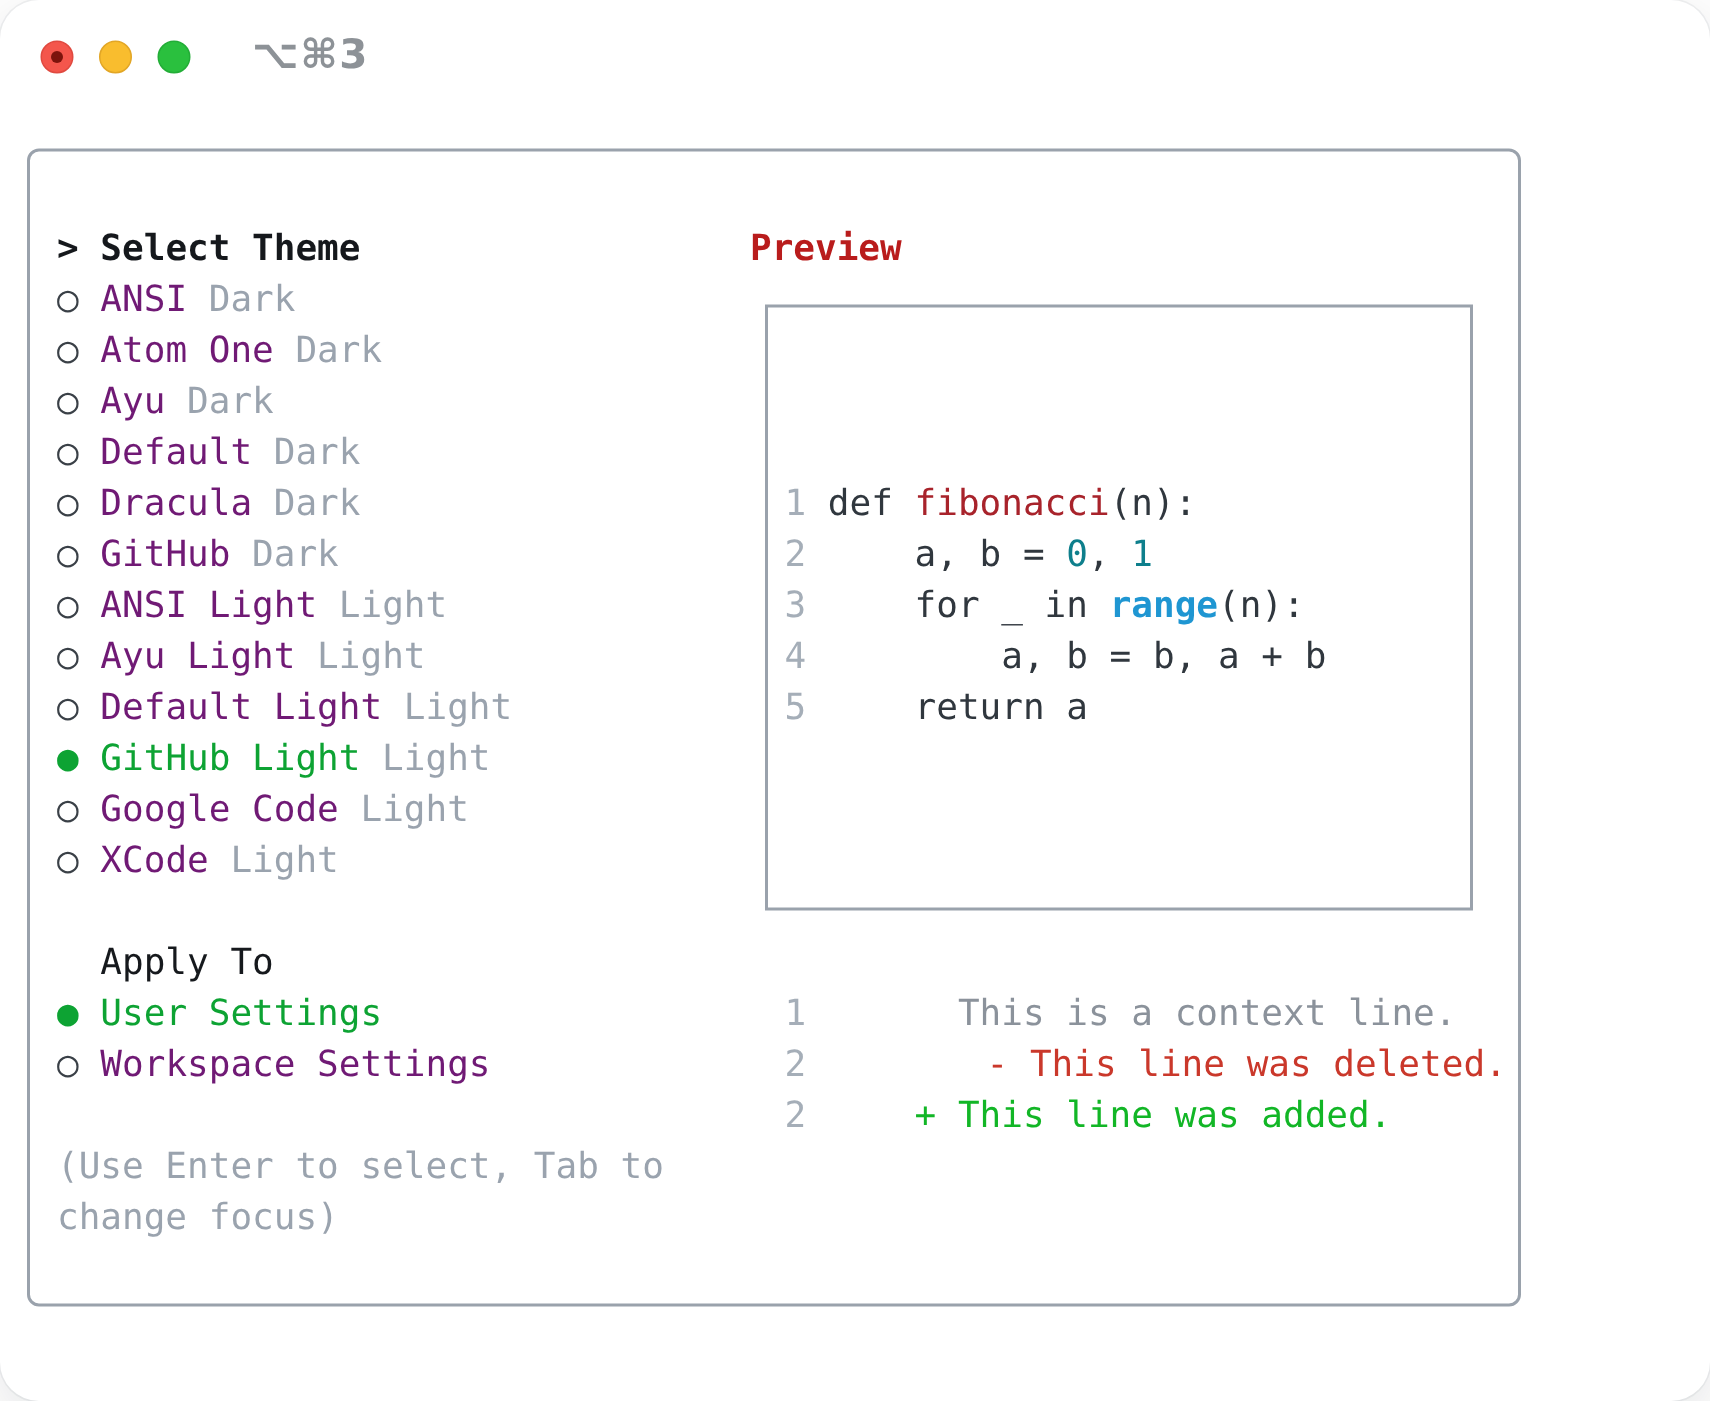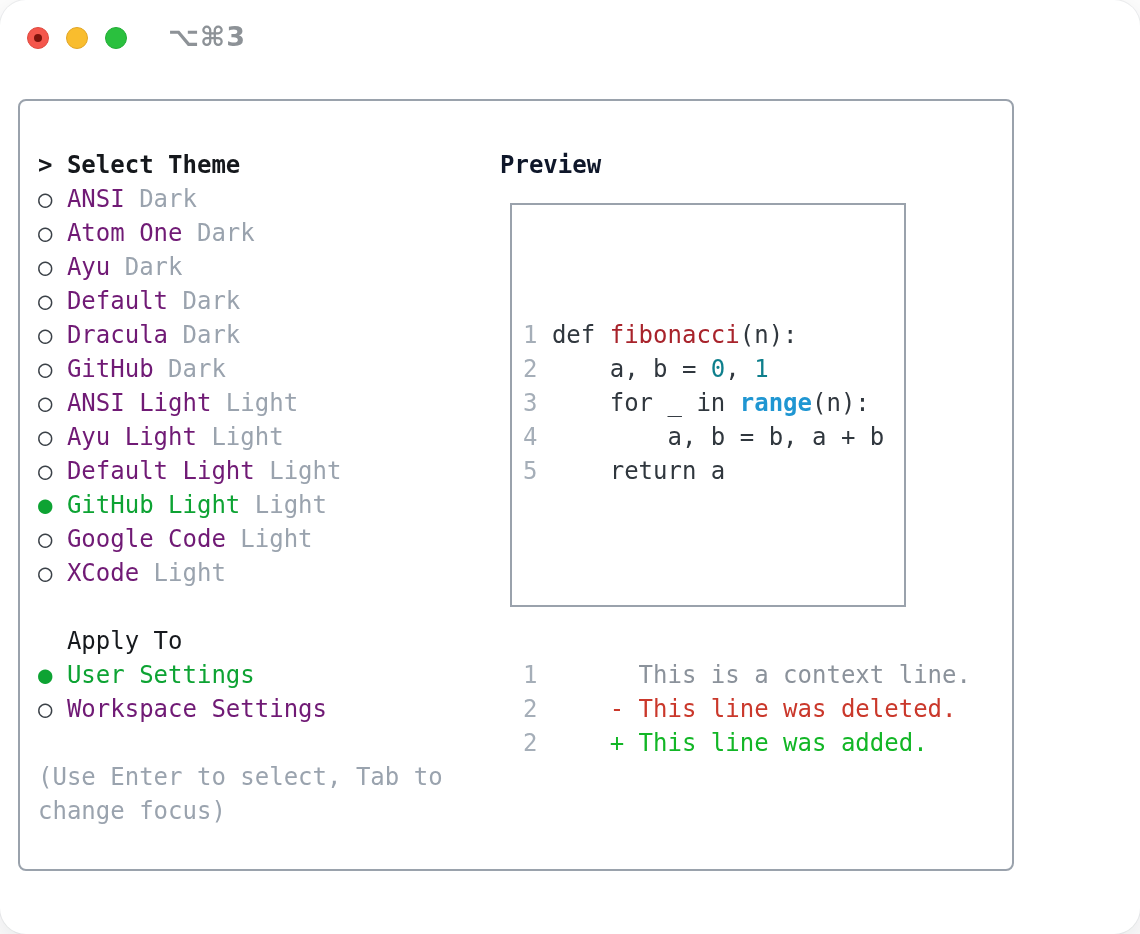--- a/index.html
+++ b/index.html
@@ -22,31 +22,31 @@
   #left-list{position:absolute;left:18px;top:47px;}
   .row{height:34px;}
   .hdr,.cursor{font-weight:bold;color:#15181c;}
   .marker{color:#3a4047;}
   .name{color:#701a75;}
   .tag{color:var(--muted-gray);}
   .sel{color:var(--selection-green);}
   .applyhdr{color:#16191d;margin-top:18px;}
   .hint{color:var(--muted-gray);}
 
-  #preview-header{position:absolute;left:480px;top:47px;font-weight:bold;color:#0f172a;}
-  .pbox{position:absolute;left:490px;top:102px;width:396px;height:404px;box-sizing:border-box;
+  #preview-header{position:absolute;left:480px;top:47px;font-weight:bold;color:#b91c1c;}
+  .pbox{position:absolute;left:490px;top:102px;width:472px;height:404px;box-sizing:border-box;
         border:2px solid var(--border-gray);background:#ffffff;padding:45px 0 5px 11px;}
   .line{height:34px;}
   .lineno{color:#a5aeb8;}
   .tk-code{color:#30373e;}
   .tk-func{color:var(--function-red);}
   .tk-num{color:var(--number-teal);}
   .tk-builtin{color:var(--builtin-blue);font-weight:bold;}
   .tk-context{color:#8b929b;}
-  .tk-deleted{color:var(--diff-deleted-red);}
+  .tk-deleted{color:var(--diff-deleted-red);margin-left:48px;}
   .tk-added{color:var(--diff-added-green);}
 </style>
 </head>
 <body>
 
 <div class="window">
   <div class="titlebar">
     <span class="light red">
         <span class="dot"></span>
       </span>

